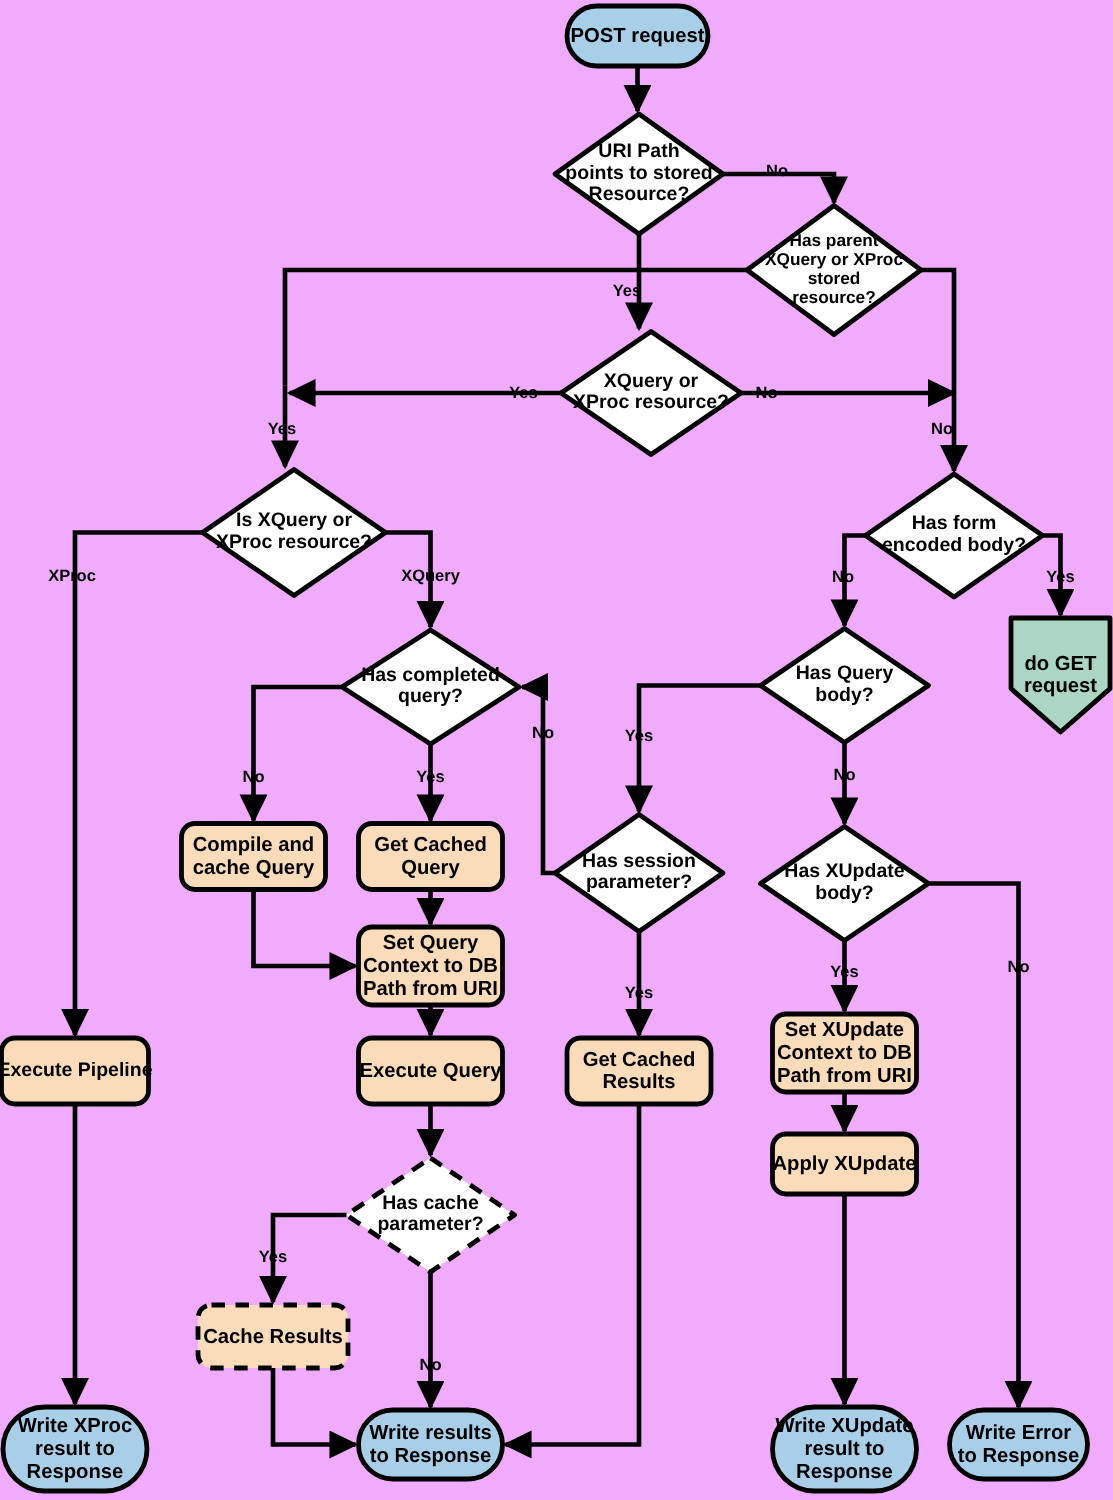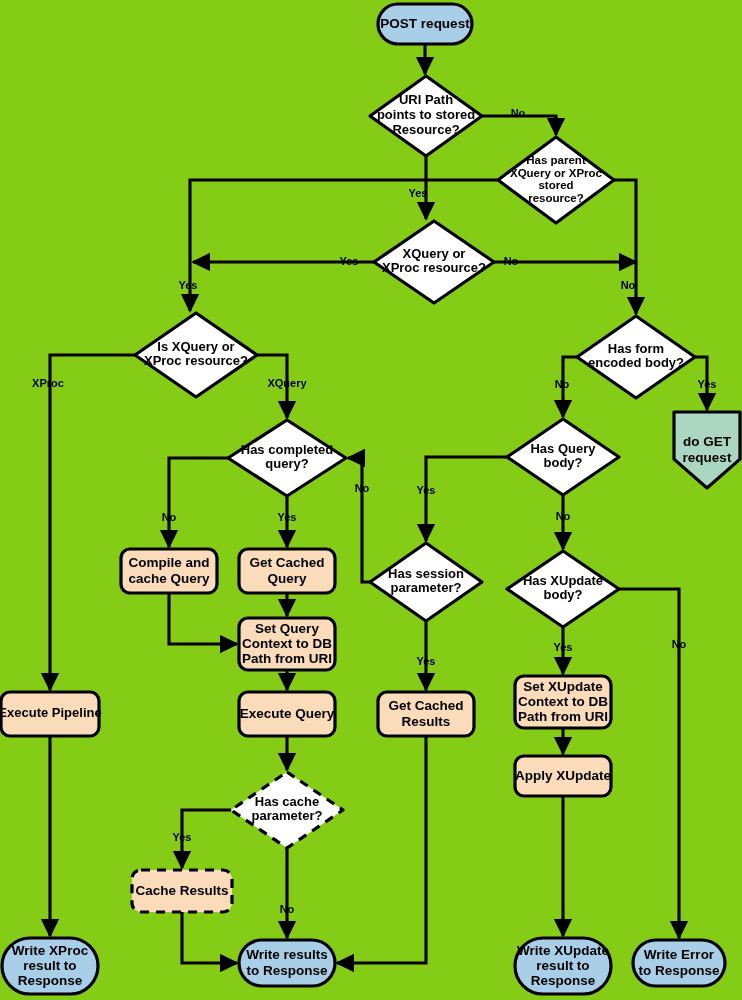--- a/index.html
+++ b/index.html
@@ -1,18 +1,18 @@
 <!DOCTYPE html>
 <html><head>
 <meta charset="utf-8">
 <title>POST request flowchart</title>
 <style>
   html,body{margin:0;padding:0;background:#ffffff;}
   body{font-family:"Liberation Sans", sans-serif;}
-  #stage{position:relative;width:742px;height:1000px;background:#84cc16;overflow:hidden;}
+  #stage{position:relative;width:742px;height:1000px;background:#f0abfc;overflow:hidden;}
   svg#fc{position:absolute;left:0;top:0;width:742px;height:1000px;}
   .nodetext{font-family:"Liberation Sans", sans-serif;font-weight:700;fill:#000;text-anchor:middle;dominant-baseline:middle;}
   .edgelabel{font-family:"Liberation Sans", sans-serif;font-weight:700;font-size:11px;fill:#000;text-anchor:middle;}
   .lnk{fill:none;stroke:#000;stroke-width:3.1;stroke-linecap:butt;stroke-linejoin:miter;}
   .shape{stroke:#000;stroke-width:3.2;stroke-linejoin:round;}
   .diamond{fill:#ffffff;}
   .proc{fill:#fadcbb;}
   .term{fill:#a9cfe8;}
   .alt{fill:#abd7c2;}
   .dashed{stroke-dasharray:9 7;}

